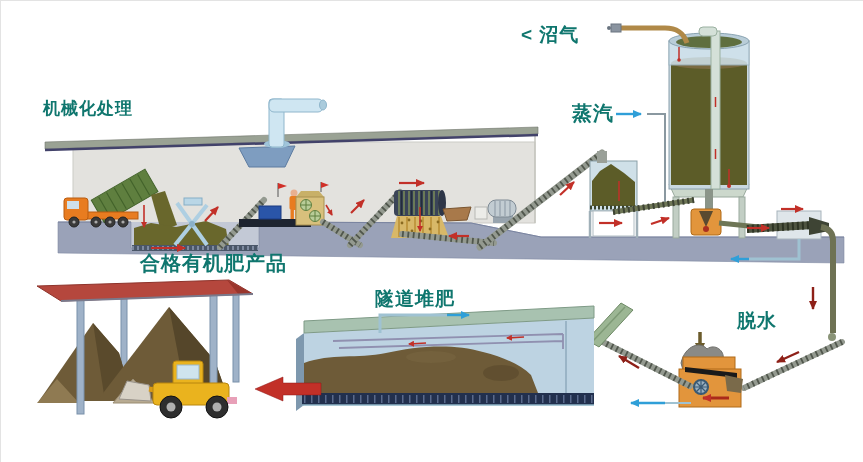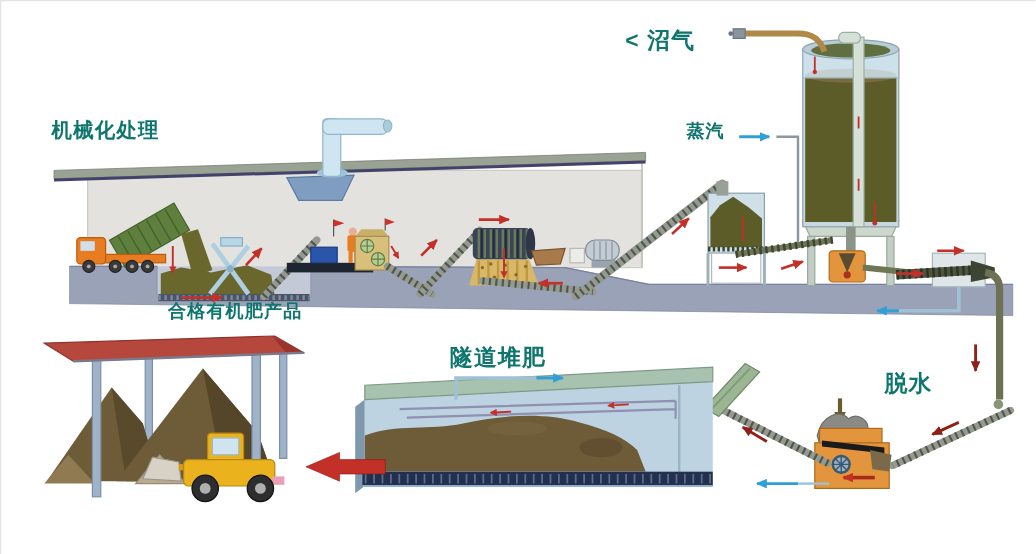--- a/index.html
+++ b/index.html
@@ -6,21 +6,21 @@
   .stage{
     position:relative;width:863px;height:462px;background:#ffffff;
     font-family:"Liberation Sans",sans-serif;overflow:hidden;
     border-top:1px solid #e3e3e3;border-left:1px solid #e3e3e3;
   }
   .stage svg{position:absolute;left:0;top:0;}
   .lbl{
     position:absolute;font-weight:bold;color:#0f766e;letter-spacing:1px;
     white-space:nowrap;font-family:"Liberation Sans",sans-serif;line-height:1.1;
   }
-  .s17{font-size:17px}.s18{font-size:15px}.s19{font-size:19px}
+  .s17{font-size:17px}.s18{font-size:20px}.s19{font-size:19px}
   
   .belt{stroke:#949a90;stroke-width:6;fill:none;stroke-linecap:round}
   .belt7{stroke:#949a90;stroke-width:7;fill:none;stroke-linecap:round}
   .ribs{stroke:#50564c;stroke-width:6;fill:none;stroke-dasharray:1.8 3.6}
   .pipe-steel{stroke:#8a98a0;stroke-width:2;fill:none}
   .pipe-olive{stroke:#6e7656;stroke-width:5;fill:none}
   .pipe-blue{stroke:#9fc2d2;stroke-width:3;fill:none}
   .arrR{stroke:#c23028;stroke-width:2.2;fill:none}
   .arrRs{stroke:#c23028;stroke-width:1.6;fill:none}
   .arrDR{stroke:#8e2018;stroke-width:2.4;fill:none}

